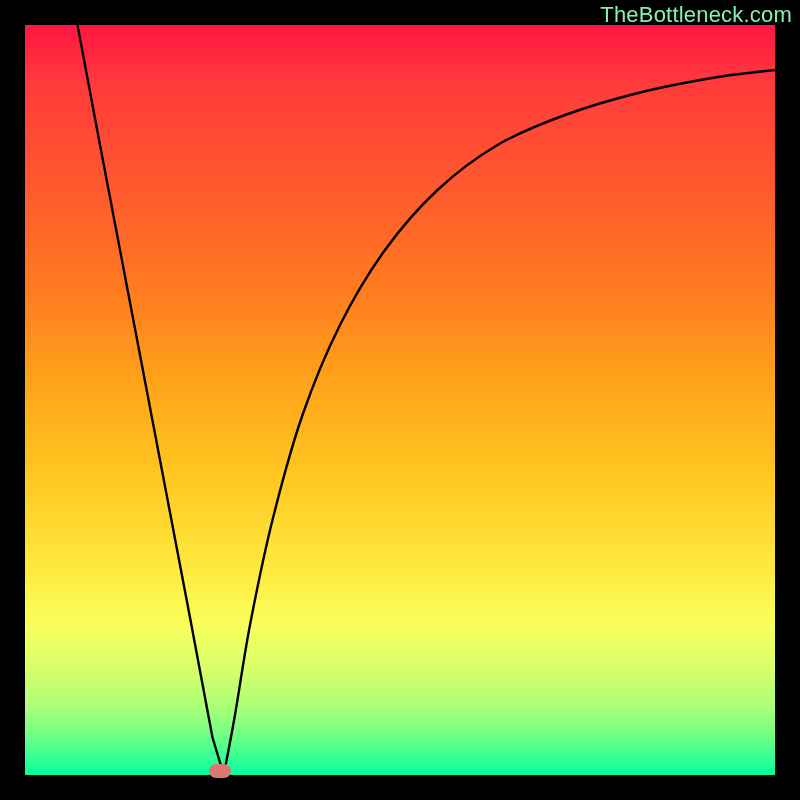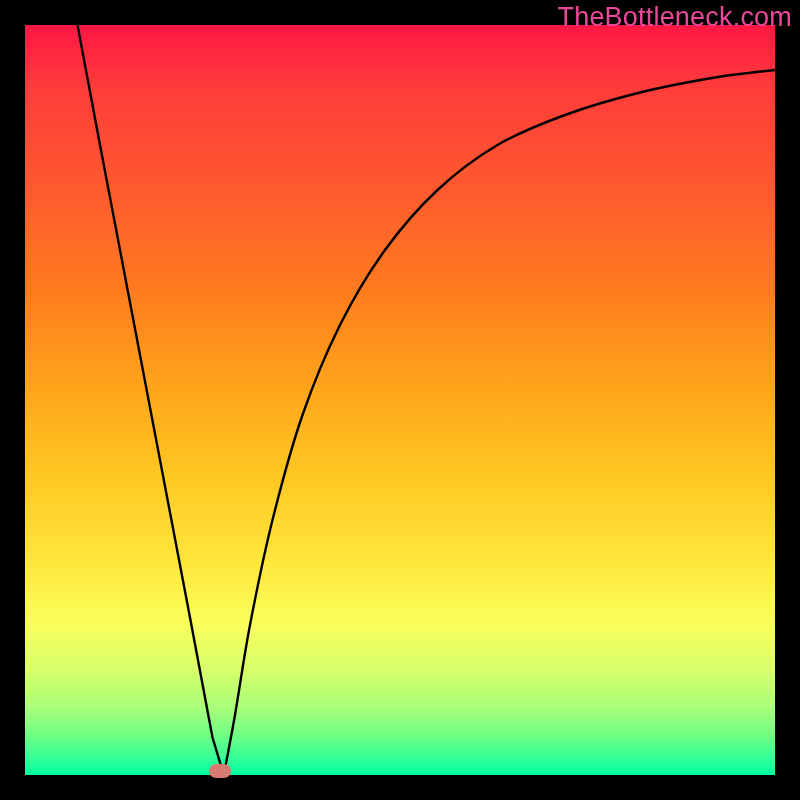--- a/index.html
+++ b/index.html
@@ -38,22 +38,22 @@
       #aaff78 91%,
       #6bff86 95%,
       #2fff98 98%,
       #00ff9d 100%
     );
   }
   .watermark {
     position: absolute;
     top: 2px;
     right: 8px;
-    color: #ec4899;
-    font-size: 27px;
+    color: #86efac;
+    font-size: 22px;
     font-weight: 500;
     letter-spacing: 0.2px;
     z-index: 5;
     margin-left: 40px;
   }
   svg.curve-layer {
     position: absolute;
     left: 0;
     top: 0;
     width: 750px;

